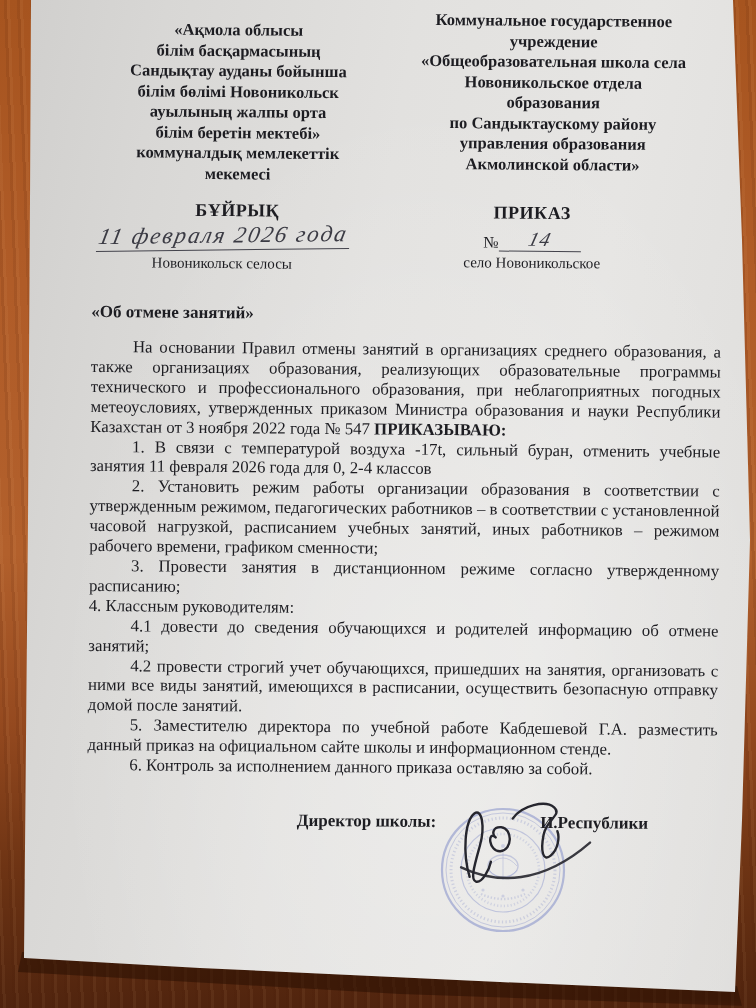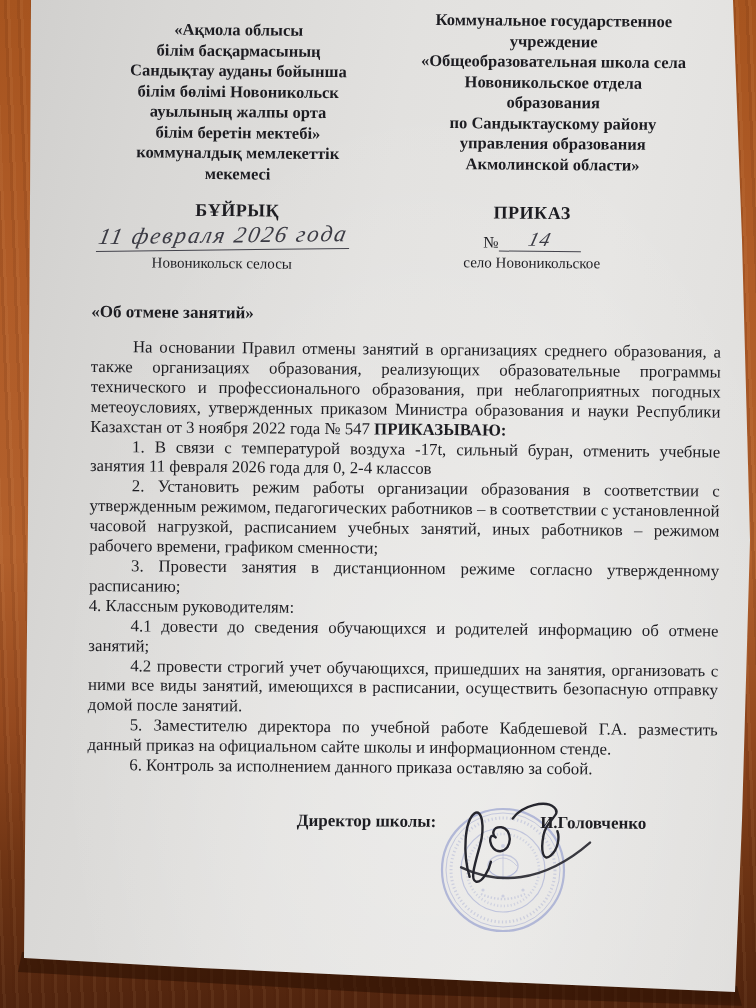--- a/index.html
+++ b/index.html
@@ -155,17 +155,17 @@
       <p class="no-indent">4. Классным руководителям:</p>
       <p>4.1 довести до сведения обучающихся и родителей информацию об отмене занятий;</p>
       <p>4.2 провести строгий учет обучающихся, пришедших на занятия, организовать с ними все виды занятий, имеющихся в расписании, осуществить безопасную отправку домой после занятий.</p>
       <p>5. Заместителю директора по учебной работе Кабдешевой Г.А. разместить данный приказ на официальном сайте школы и информационном стенде.</p>
       <p>6. Контроль за исполнением данного приказа оставляю за собой.</p>
     </div>
 
     <div class="footer">
       <span class="dir-label">Директор школы:</span>
       <span class="sig-gap"></span>
-      <span class="dir-name">И.Головченко</span>
+      <span class="dir-name">И.Республики</span>
     </div>
 
   </div>
 </div>
 
 </body></html>

